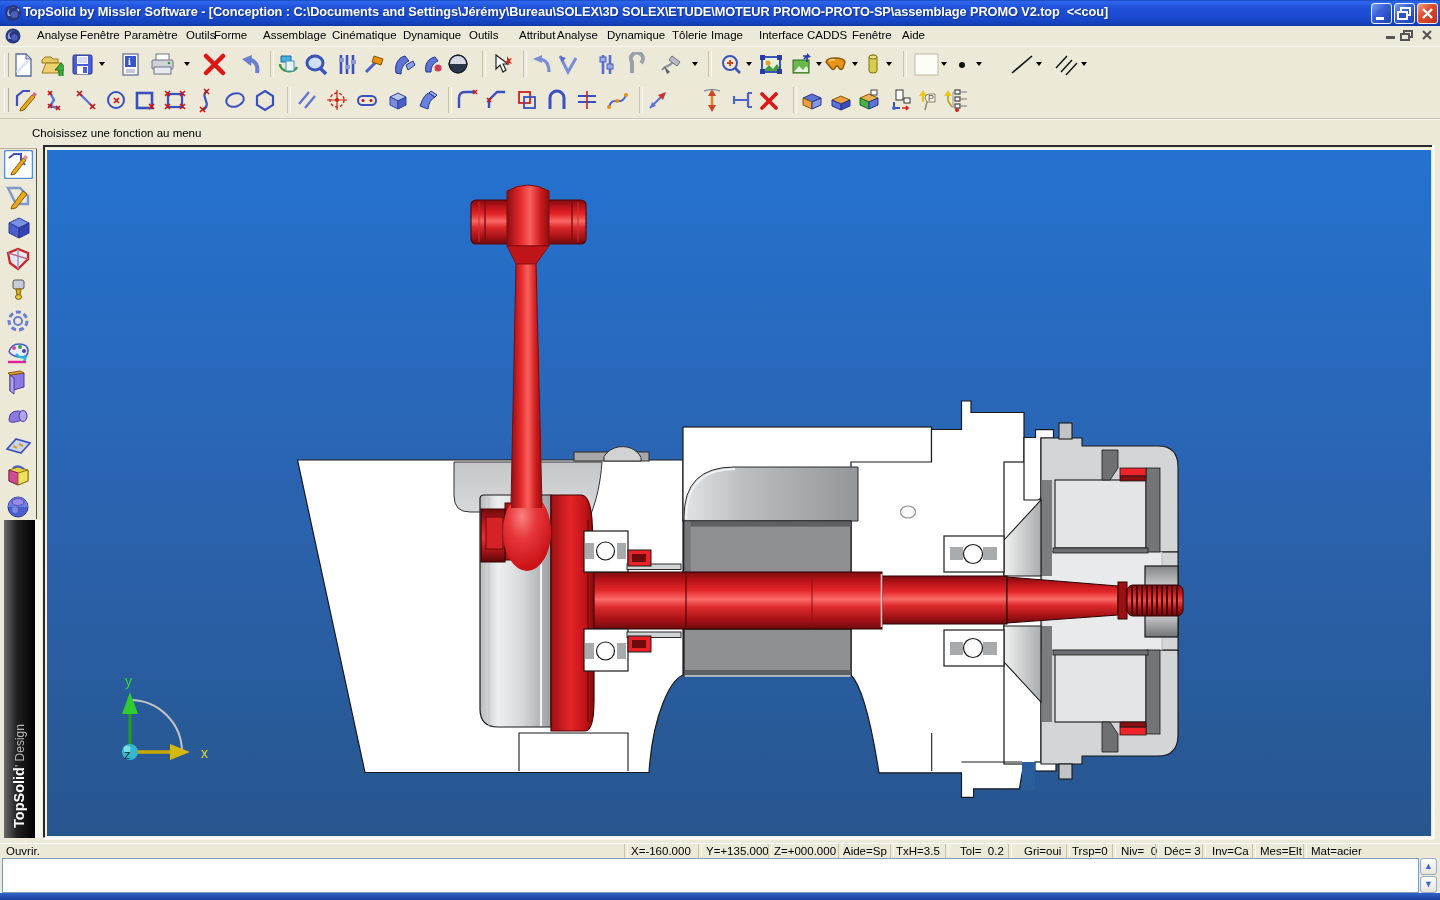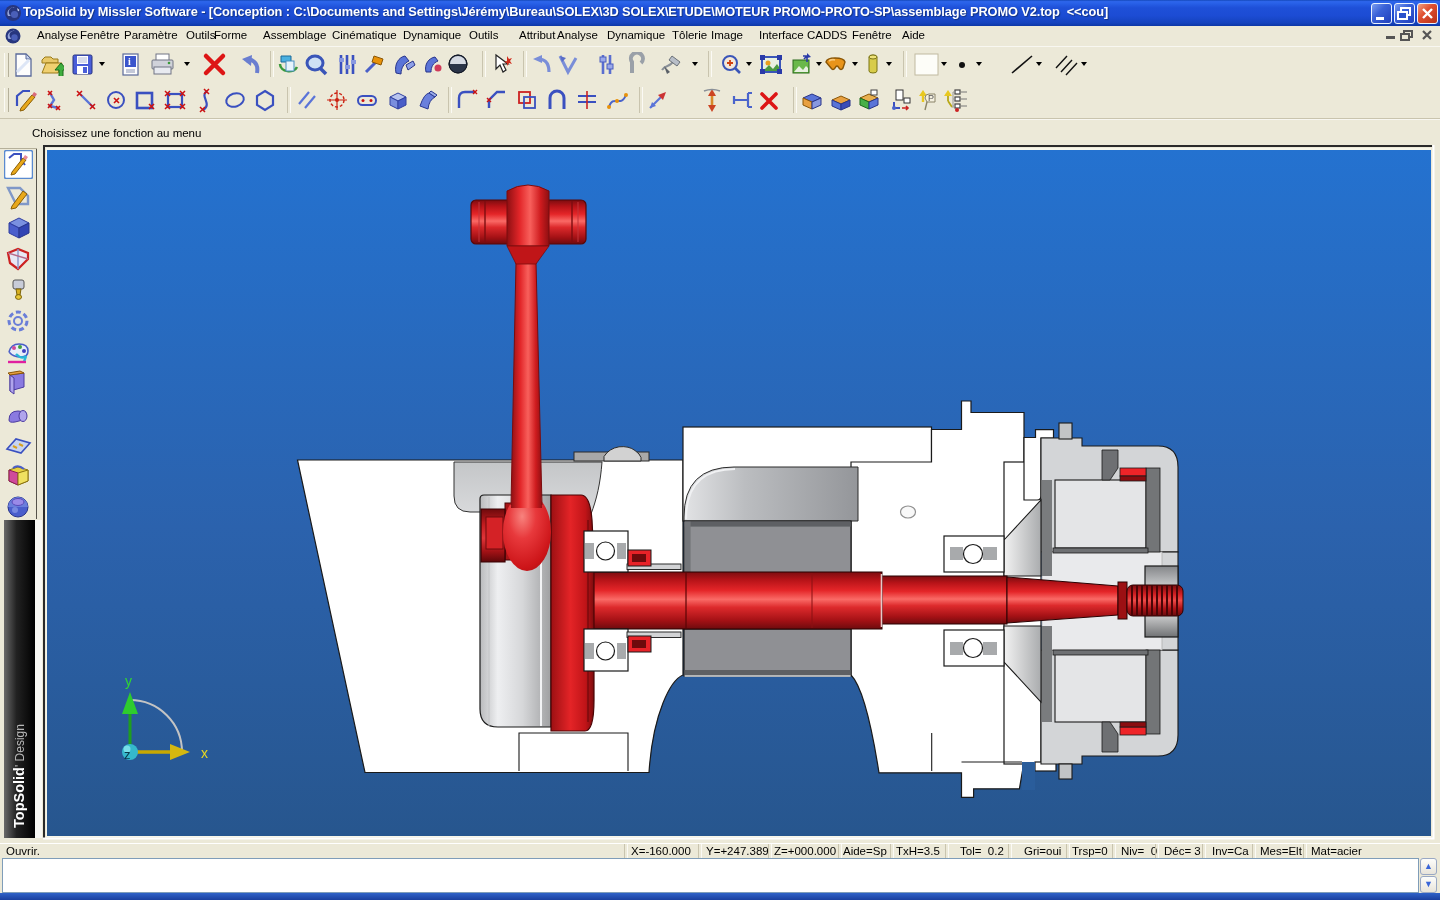--- a/index.html
+++ b/index.html
@@ -722,21 +722,21 @@
   <text x="201" y="758" font-family="Liberation Sans" font-size="14" fill="#e8d820">x</text>
   <text x="124" y="759" font-family="Liberation Sans" font-size="13" fill="#083848">z</text>
  </g>
 </g>
 </svg>
 <div id="statusbar">
  <span class="st" style="left:6px">Ouvrir.</span>
  <span class="ssep" style="left:624px"></span>
  <span class="st" style="left:631px">X=-160.000</span>
       <span class="ssep" style="left:698px"></span>
- <span class="st" style="left:706px">Y=+247.389</span>
+ <span class="st" style="left:706px">Y=+135.000</span>
       <span class="ssep" style="left:768px"></span>
  <span class="st" style="left:774px">Z=+000.000</span>
       <span class="ssep" style="left:838px"></span>
  <span class="st" style="left:843px">Aide=Sp</span>
       <span class="ssep" style="left:890px"></span>
  <span class="st" style="left:896px">TxH=3.5</span>
       <span class="ssep" style="left:945px"></span>
  <span class="st" style="left:960px">Tol=&nbsp;&nbsp;0.2</span>
       <span class="ssep" style="left:1008px"></span>
  <span class="st" style="left:1024px">Gri=oui</span>

